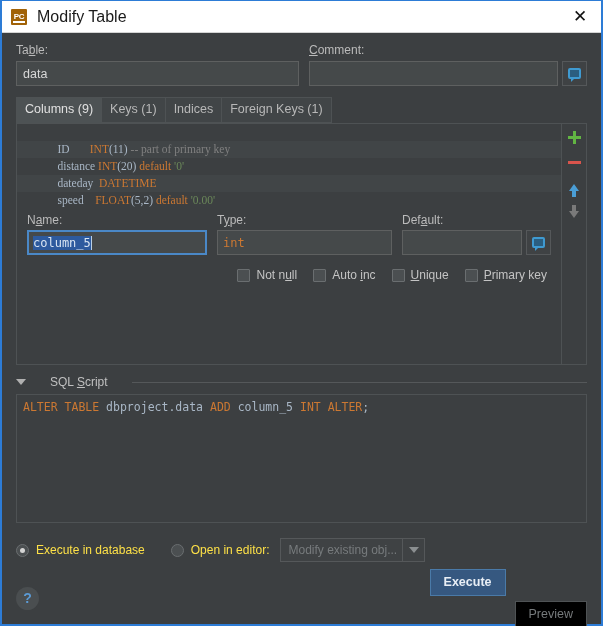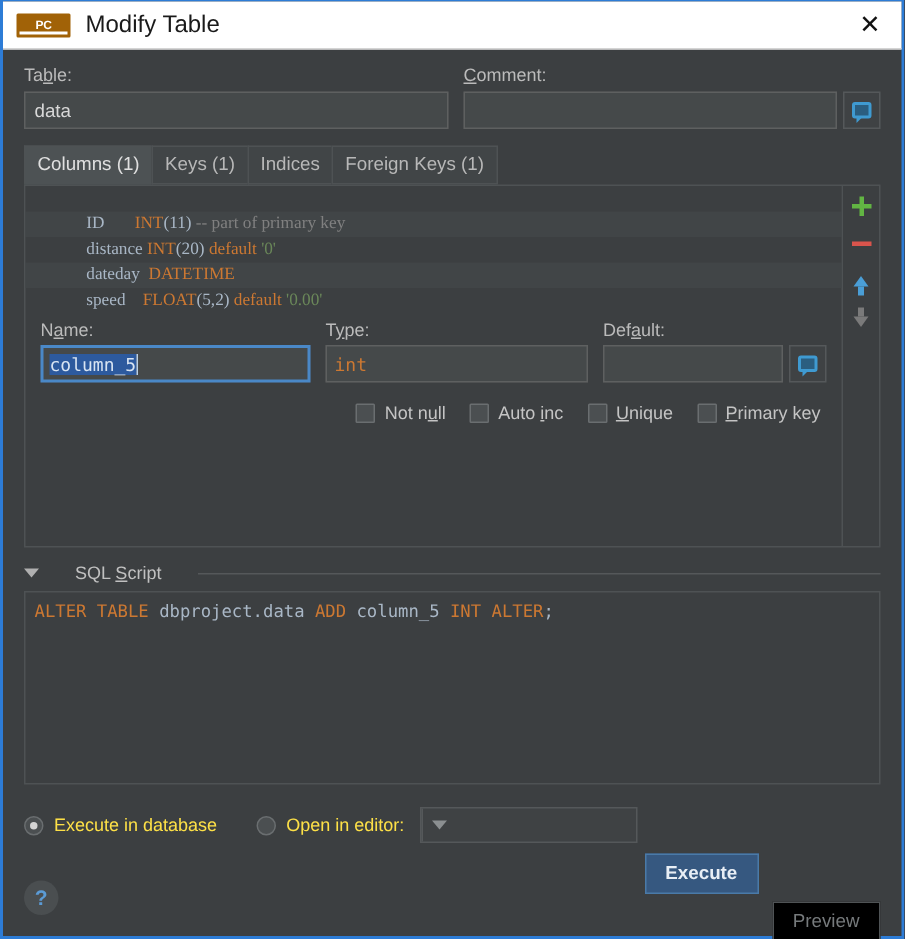--- a/index.html
+++ b/index.html
@@ -26,21 +26,21 @@
   
   .titlebar {
     height: 32px;
     background: #ffffff;
     display: flex;
     align-items: center;
     padding: 0 6px 0 9px;
     border-bottom: 1px solid #d4d4d4;
   }
   .app-icon {
-    width: 36px; height: 16px;
+    width: 16px; height: 16px;
     background: #a16207;
     color: #ffffff;
     font-size: 8px;
     font-weight: bold;
     font-family: "Liberation Sans", sans-serif;
     display: flex;
     align-items: center;
     justify-content: center;
     border-radius: 1px;
     letter-spacing: -0.3px;
@@ -461,21 +461,21 @@
         <div class="comment-row">
           <div class="txtinput"></div>
           <div class="bubble-btn">
             <span class="bubble"></span>
           </div>
         </div>
       </div>
     </div>
 
     <div class="tabs">
-      <div class="tab active">Columns (1)</div>
+      <div class="tab active">Columns (9)</div>
       <div class="tab">Keys (1)</div>
       <div class="tab">Indices</div>
       <div class="tab">Foreign Keys (1)</div>
     </div>
 
     <div class="listpanel">
       <div class="listbody">
 
         <div class="clist">
           <div class="crow odd">
@@ -567,20 +567,21 @@
     <div class="radiorow">
       <div class="rad">
         <span class="radbox on"></span>
         <span class="radlabel">Execute in database</span>
       </div>
       <div class="rad">
         <span class="radbox"></span>
         <span class="radlabel">Open in editor:</span>
       </div>
       <div class="combo">
+        <span class="combo-text">Modify existing obj...</span>
         <span class="combo-arrow">
             <i></i>
           </span>
       </div>
     </div>
 
   </div>
 
   <div class="footer">
     <div class="helpbtn">?</div>

